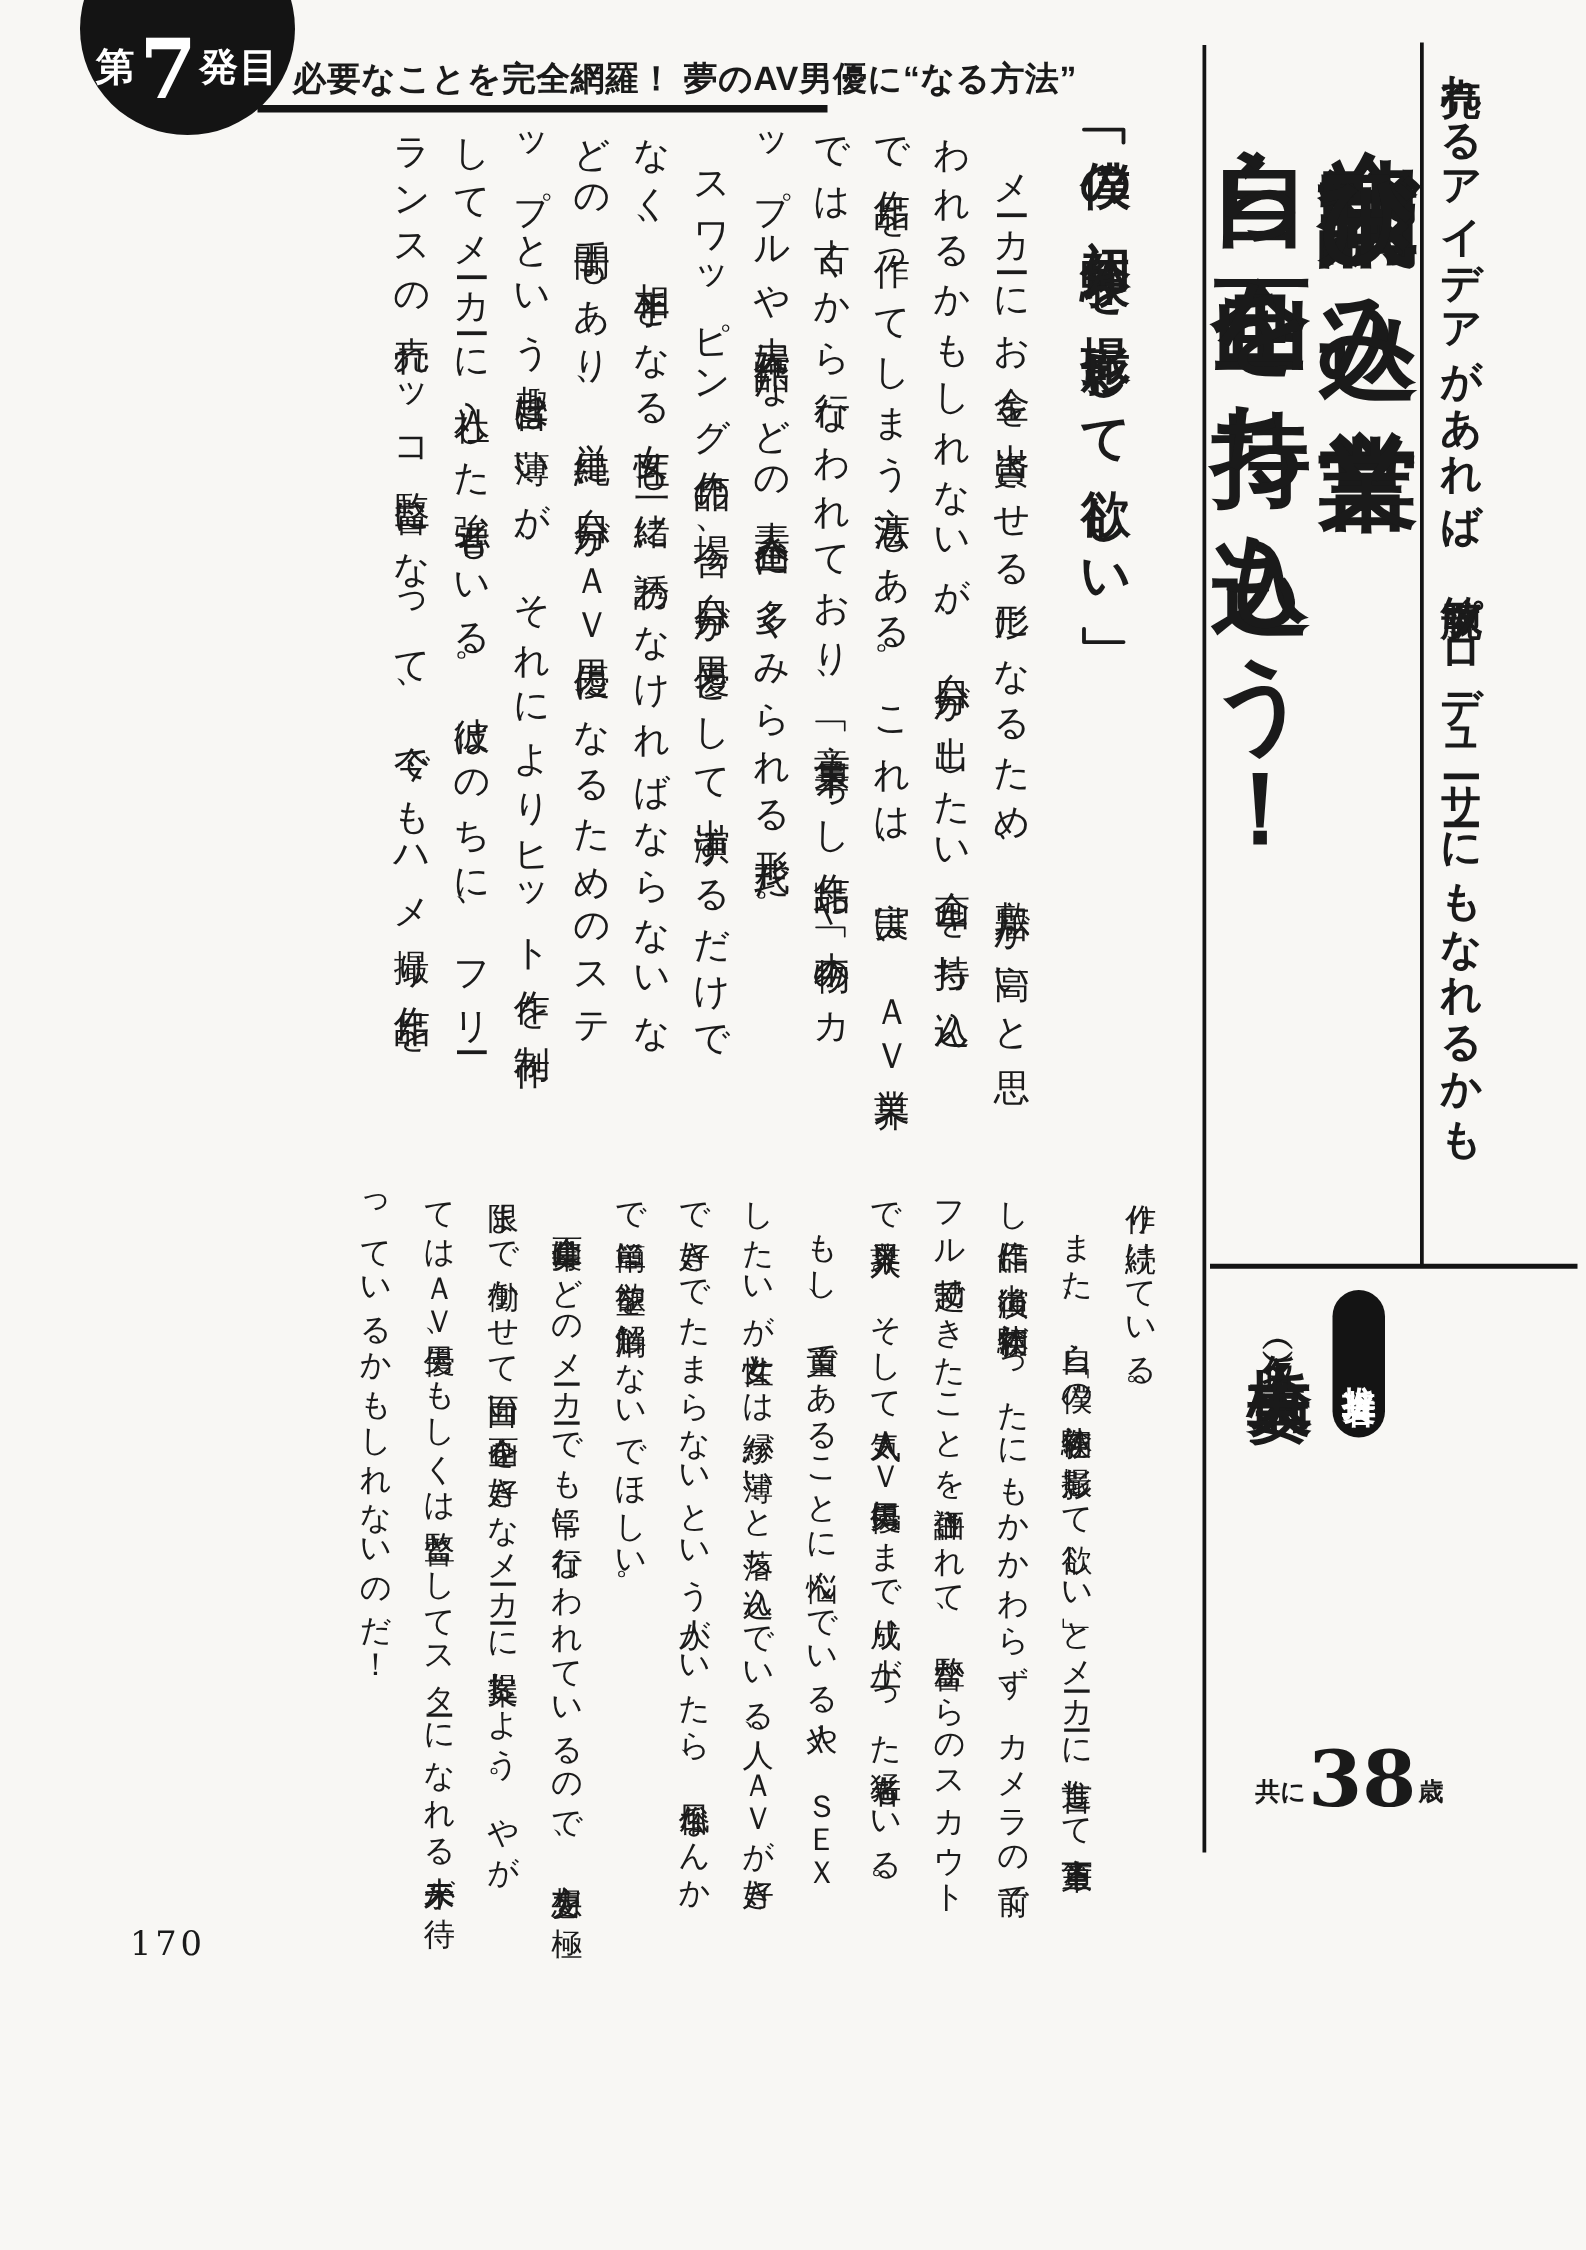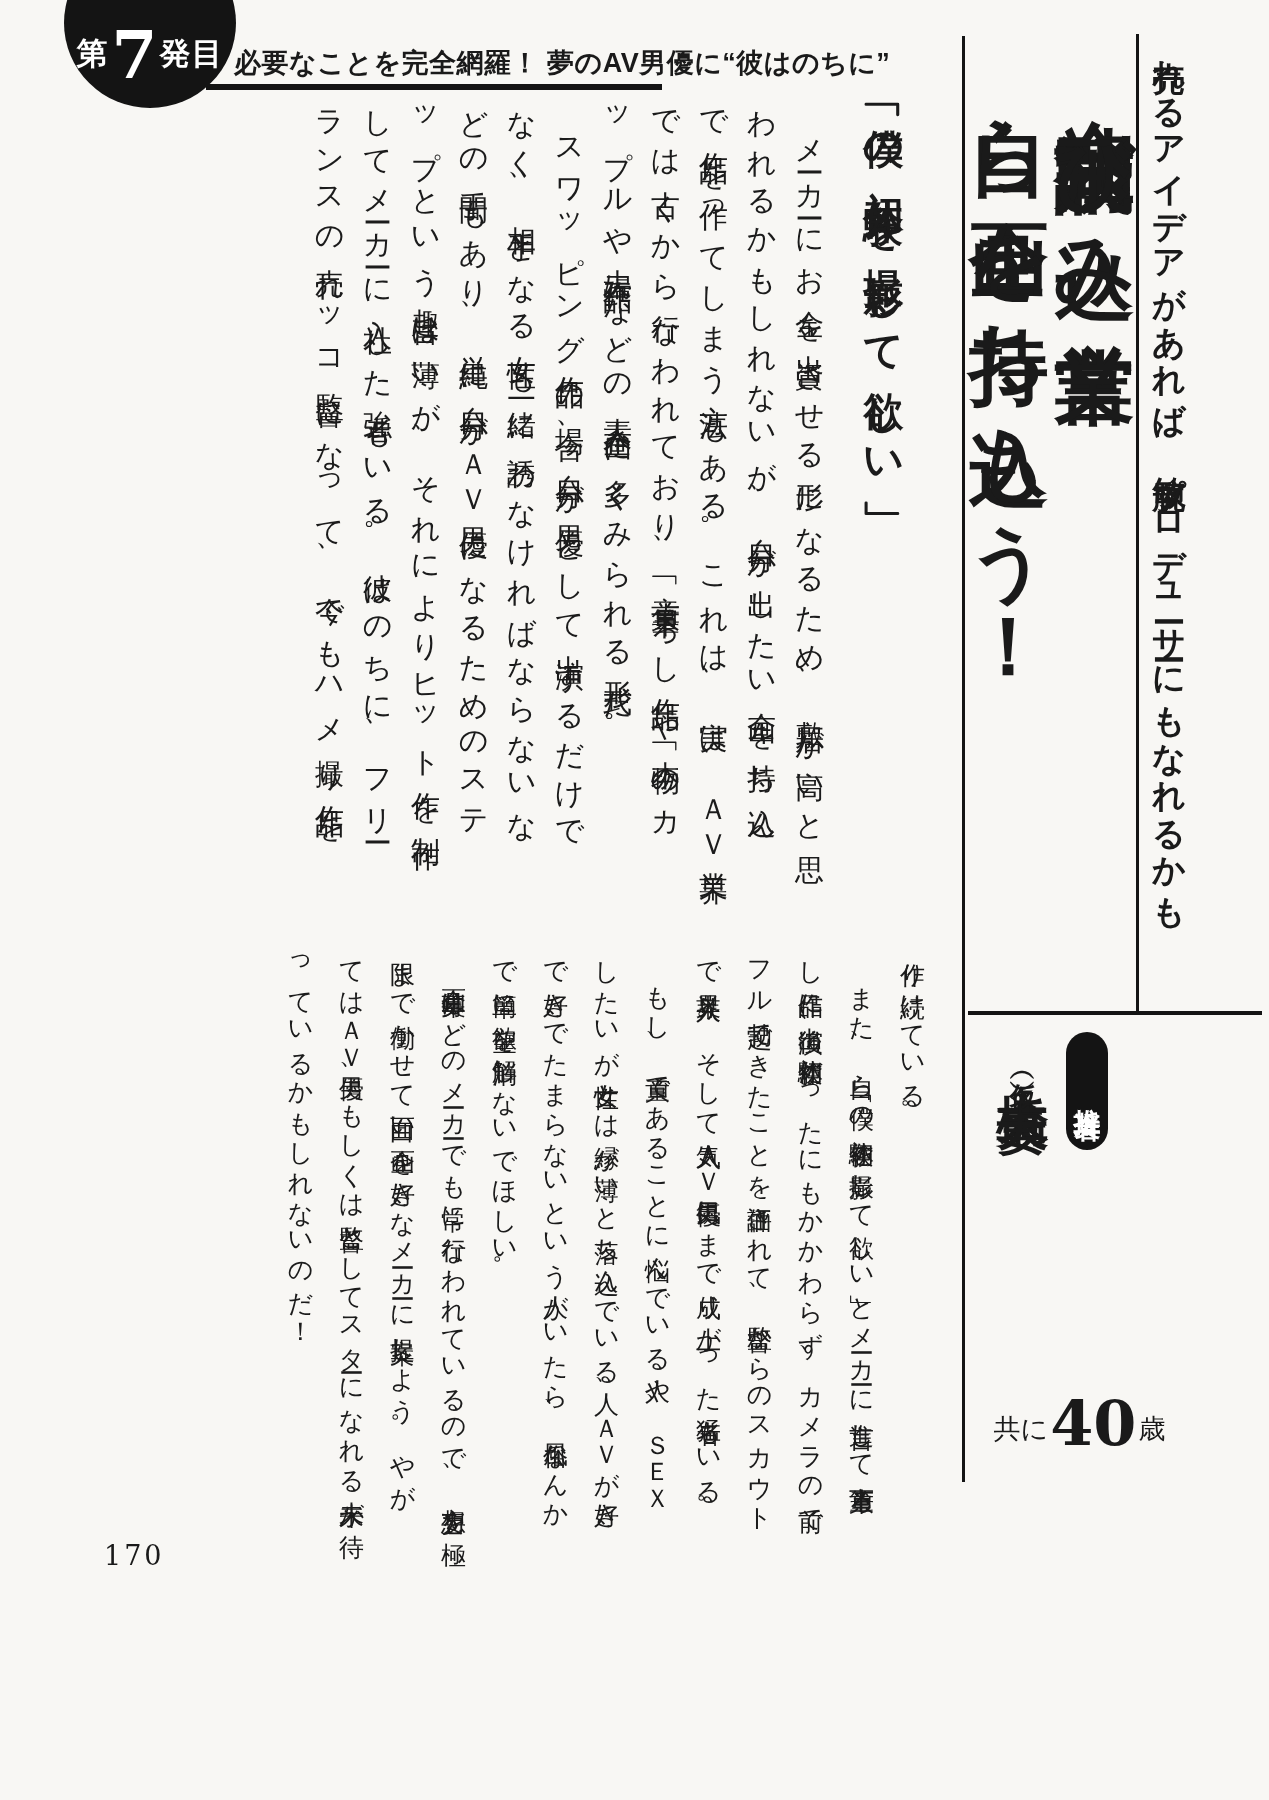--- a/index.html
+++ b/index.html
@@ -49,21 +49,21 @@
   .name-col {
     position:absolute; left:988px; top:1050px; height:440px;
     writing-mode:vertical-rl; white-space:nowrap;
   }
   .name-main { font-weight:900; font-size:52px; letter-spacing:3px; }
   .name-note { font-weight:700; font-size:27px; letter-spacing:1px; }
   .age {
     position:absolute; left:992px; top:1382px; width:175px; height:70px;
     display:flex; align-items:flex-end; justify-content:center;
   }
-  .age-sm  { font-weight:400; font-size:27px; padding-bottom:5px; }
+  .age-sm  { font-weight:700; font-size:20px; padding-bottom:5px; }
   .age-num { font-family:"DejaVu Serif", serif; font-weight:700; font-size:62px; line-height:0.92; margin:0 2px; }
   
   .band {
     position:absolute; writing-mode:vertical-rl;
     font-family:"DejaVu Serif", "Liberation Serif", serif;
     color:#1b1b1b;
   }
   .band1 { left:84px; top:90px;  width:854px; height:772px; font-size:29px; line-height:48px; letter-spacing:6px; }
   .band2 { left:84px; top:944px; width:854px; height:580px; font-size:25px; line-height:51px; letter-spacing:1.5px; }
   .band h3 {
@@ -85,39 +85,39 @@
 
   <div class="badge-circle">
     <div class="badge-inner">
       <span class="badge-pre">第</span>
       <span class="badge-num">7</span>
       <span class="badge-suf">発目</span>
     </div>
   </div>
 
   <div class="strip">
-    <span>必要なことを完全網羅！ 夢のAV男優に“彼はのちに”</span>
+    <span>必要なことを完全網羅！ 夢のAV男優に“なる方法”</span>
   </div>
 
   <div class="lead">売れるアイデアがあれば、敏腕プロデューサーにもなれるかも</div>
   <div class="divider-inner"></div>
   <div class="title">
     <span>会社訪問飛び込み営業</span>
     <span>自ら企画を持ち込もう！</span>
   </div>
   <div class="divider-main"></div>
   <div class="rule-h"></div>
 
   <div class="suisho">推奨者</div>
   <div class="name-col">
     <span class="name-main">大橋夫妻</span><span class="name-note">（仮名）</span>
   </div>
   <div class="age">
     <span class="age-sm">共に</span>
-    <span class="age-num">40</span>
+    <span class="age-num">38</span>
     <span class="age-sm">歳</span>
   </div>
 
   <div class="band band1">
     <h3>「僕の初体験を撮影して欲しい」</h3>
     <p>メーカーにお金を出資させる形になるため、敷居が高いと思われるかもしれないが、自分が出したい企画を持ち込んで作品を作ってしまう方法もある。これは、実は、ＡＶ業界では古くから行なわれており、「童貞筆下ろし作品」や「本物のカップルや夫婦作品」などの素人企画に多くみられる形式だ。</p>
     <p>スワッピング作品の場合、自分が男優として出演するだけでなく、相手となる女性も一緒に誘わなければならないなどの手間もあり、単純に自分がＡＶ男優になるためのステップという趣旨は薄いが、それによりヒット作を制作してメーカーに入社した強者もいる。彼はのちに、フリーランスの売れッコ監督になって、今でもハメ撮り作品を</p>
   </div>
 
   <div class="band band2">

